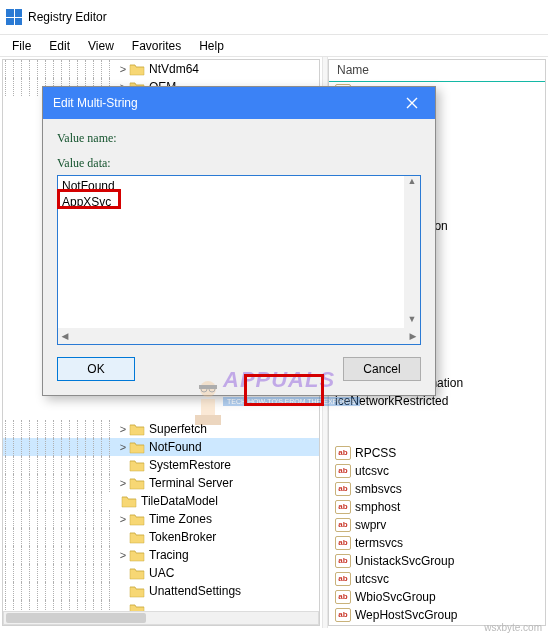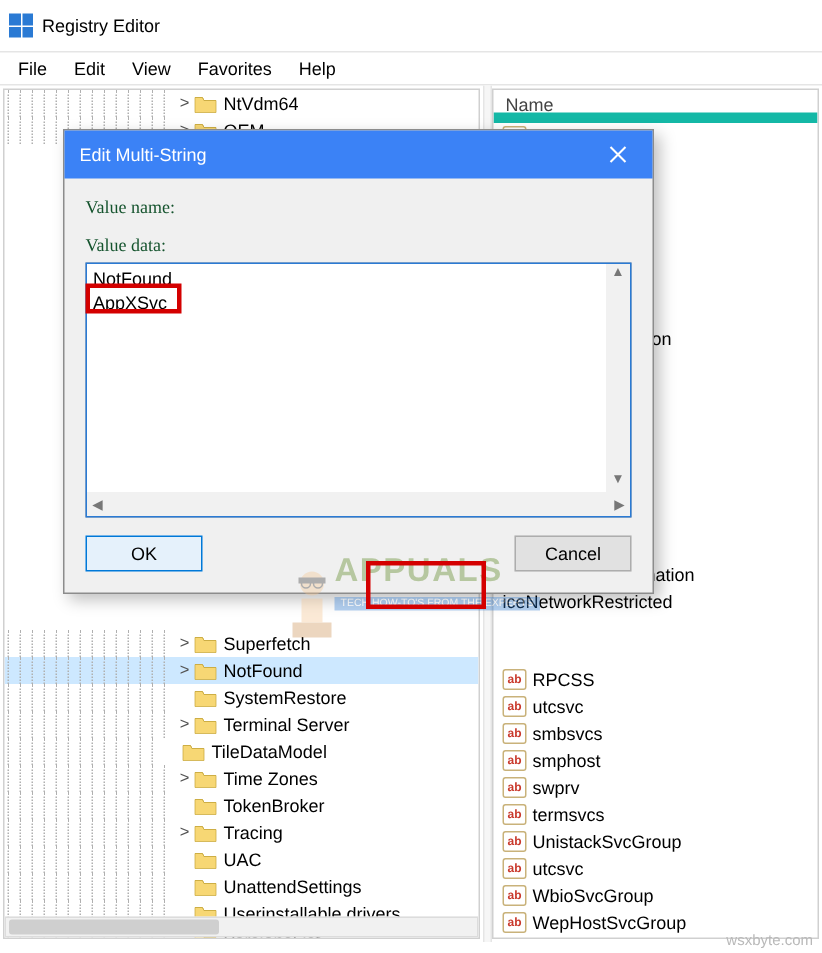--- a/index.html
+++ b/index.html
@@ -21,21 +21,21 @@
 .tree-row .folder-icon { width: 16px; height: 14px; margin-right: 4px; }
 .tree-row .folder-icon svg { width: 16px; height: 14px; display: block; }
 .tree-row .exp { width: 12px; text-align: center; color: #555; font-size: 11px; cursor: default; }
 .tree-row .guides { display: flex; }
 .tree-row .guide { width: 8px; height: 18px; border-left: 1px dotted #b0b0b0; }
 
 .splitter { width: 6px; background: #f6f6f6; border-left: 1px solid #e5e5e5; border-right: 1px solid #e5e5e5; display: flex; flex-direction: column; justify-content: center; }
 .splitter .grip { height: 40px; background: #d7d7d7; margin: 0 1px; }
 
 .list-pane { flex: 1; border: 1px solid #d0d0d0; margin: 2px 2px 2px 0; overflow: hidden; position: relative; }
-.list-header { height: 22px; border-bottom: 7px solid #14b8a6; padding: 3px 8px; color: #444; }
+.list-header { height: 22px; border-bottom: 1px solid #14b8a6; padding: 3px 8px; color: #444; }
 .list-rows { position: relative; }
 .list-row { display: flex; align-items: center; height: 18px; padding: 0 6px; gap: 4px; }
 .ab-icon { width: 16px; height: 14px; border: 1px solid #c9b27a; background: #fff; font-size: 8px; font-weight: bold; color: #c9392c; display: flex; align-items: center; justify-content: center; border-radius: 2px; }
 
 .hscroll { position: absolute; bottom: 0; left: 0; right: 0; height: 14px; background: #f1f1f1; border: 1px solid #dcdcdc; display: flex; align-items: center; }
 .hscroll .thumb { height: 10px; background: #cfcfcf; border-radius: 2px; margin-left: 2px; }
 
 .footer { position: absolute; bottom: 2px; right: 6px; font-size: 10px; color: #b9b9b9; }
 
 
@@ -54,21 +54,21 @@
 .hscroll-inner .ar { width: 14px; text-align: center; font-size: 9px; color: #777; }
 .dlg-btns { display: flex; justify-content: space-between; gap: 8px; margin-top: 12px; }
 .btn { width: 78px; height: 24px; background: #e1e1e1; border: 1px solid #adadad; display: flex; align-items: center; justify-content: center; }
 .btn.default { background: #e5f1fb; border-color: #0078d7; }
 
 .highlight-red { border: 3px solid #d40000; position: absolute; }
 .hl-notfound { left: 57px; top: 189px; width: 64px; height: 20px; pointer-events: none; z-index: 5; }
 .hl-ok { left: 244px; top: 374px; width: 80px; height: 32px; pointer-events: none; z-index: 5; }
 
 .watermark { position: absolute; left: 180px; top: 280px; width: 210px; height: 80px; opacity: .35; pointer-events: none; font-family: Arial, sans-serif; }
-.watermark .brand { color: #4d7c0f; font-weight: bold; font-size: 22px; letter-spacing: 1px; }
+.watermark .brand { color: #6d28d9; font-weight: bold; font-size: 22px; font-style: italic; letter-spacing: 1px; }
 .watermark .tag { background: #2a7ad4; color: #fff; font-size: 7px; padding: 1px 4px; display: inline-block; }
 .watermark .guy { width: 42px; height: 50px; position: absolute; left: -36px; top: 10px; }
 </style>
 </head>
 <body>
 
 <div class="title-bar">
   <div class="app-icon">
       <span></span>
       <span></span>
@@ -419,21 +419,20 @@
             <span class="guide"></span>
             <span class="guide"></span>
           </span>
           <span class="exp"></span>
           <span class="folder-icon">
             <svg viewBox="0 0 16 14">
               <path d="M1 3h5l1 2h8v8H1z" fill="#f7d774" stroke="#caa93e" stroke-width=".5"></path>
               <path d="M1 3h5l1 2h8" fill="none" stroke="#caa93e" stroke-width=".5"></path>
             </svg>
           </span>
-          <span>Userinstallable.drivers</span>
         </div>
         <div class="tree-row">
           <span class="guides">
             <span class="guide"></span>
             <span class="guide"></span>
             <span class="guide"></span>
             <span class="guide"></span>
             <span class="guide"></span>
             <span class="guide"></span>
             <span class="guide"></span>

